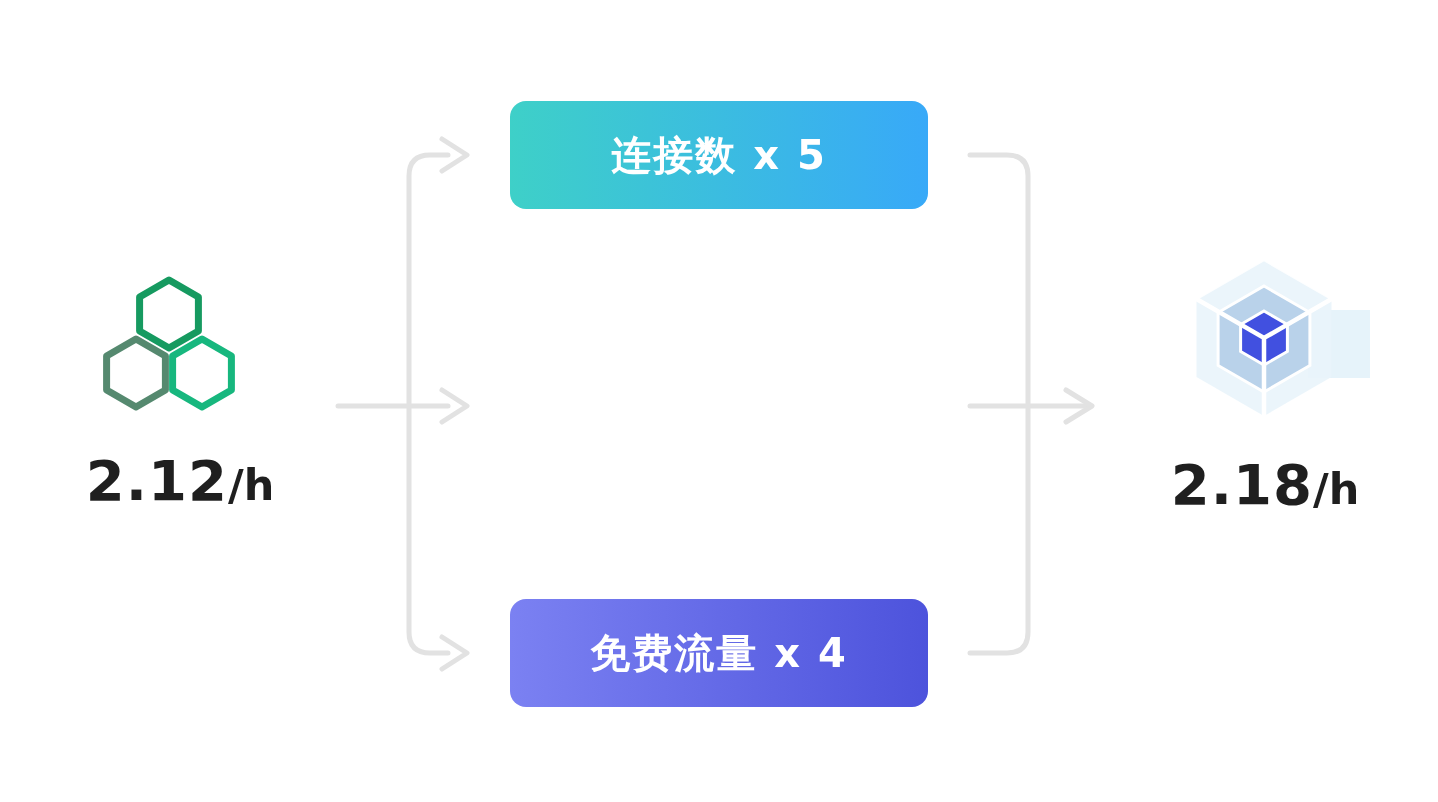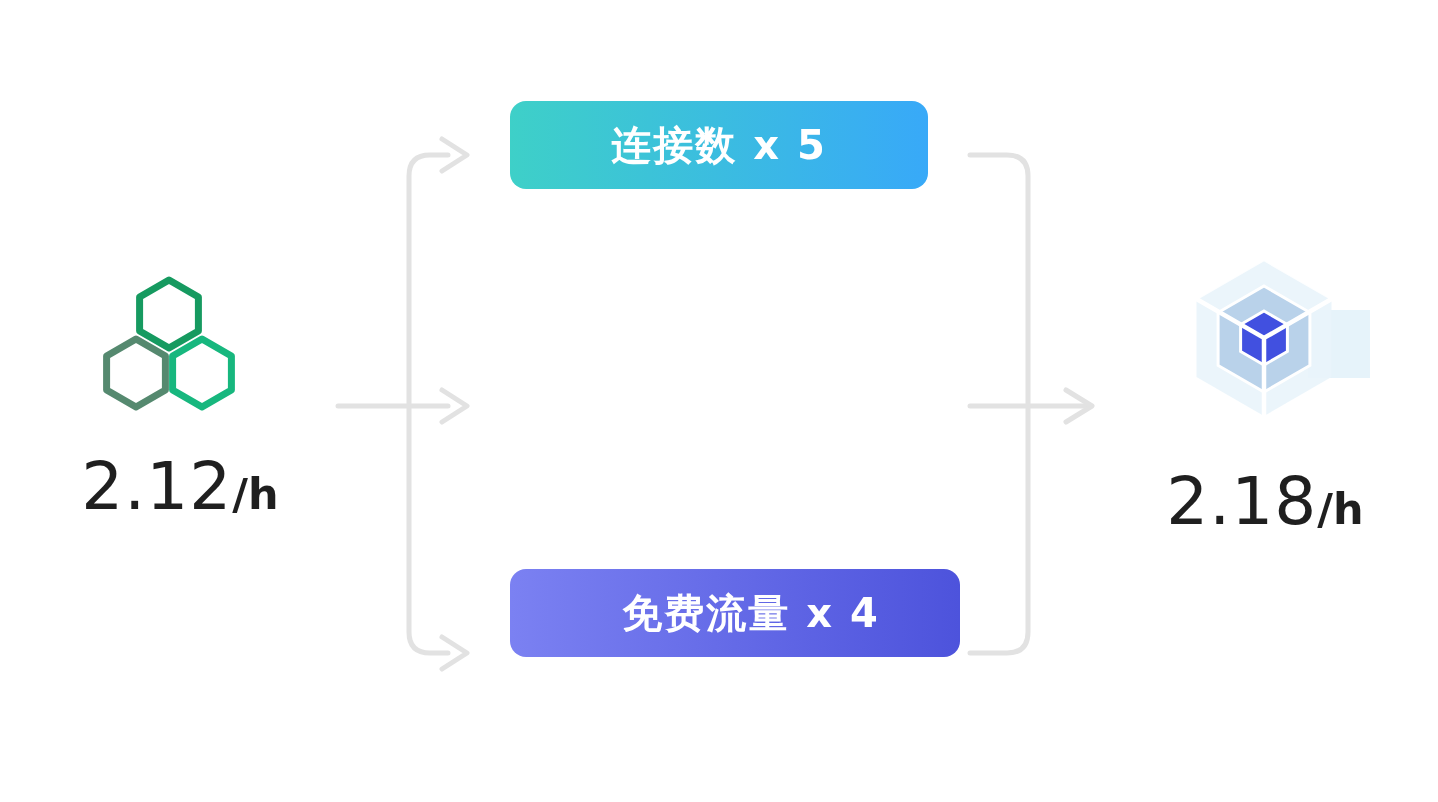--- a/index.html
+++ b/index.html
@@ -26,49 +26,49 @@
   .cube-icon  { left: 1180px; top: 252px; }
 
   .rate {
     position: absolute;
     width: 250px;
     text-align: center;
     color: #1f1f1f;
     white-space: nowrap;
   }
   .rate-left  { left: 55px;   top: 448px; }
-  .rate-right { left: 1140px; top: 452px; margin-top: 11px; }
+  .rate-right { left: 1140px; top: 452px; }
   .rate .num  {
-    font-size: 66px;
-    font-weight: 400;
+    font-size: 56px;
+    font-weight: 700;
     letter-spacing: 1px;
   }
   .rate .unit {
     font-size: 43px;
     font-weight: 700;
   }
 
   .factor-box {
     position: absolute;
     left: 510px;
     width: 418px;
-    height: 88px;
+    height: 108px;
     border-radius: 16px;
     display: flex;
     align-items: center;
     justify-content: center;
     color: #ffffff;
     font-size: 40px;
     font-weight: 700;
     letter-spacing: 2px;
     white-space: nowrap;
   }
   .factor-1 { top: 101px; }
   .factor-2 { top: 349px; }
-  .factor-3 { top: 569px; padding-left: 32px; }
+  .factor-3 { top: 599px; }
 </style>
 </head>
 <body>
 
 <div class="canvas">
 
   <svg class="connectors" viewBox="0 0 1438 802" fill="none" stroke="#E2E2E2" stroke-width="5" stroke-linecap="round" stroke-linejoin="round">
 
     <path d="M338 406 H448"></path>
     <path d="M442 390 L467 406 L442 422"></path>

